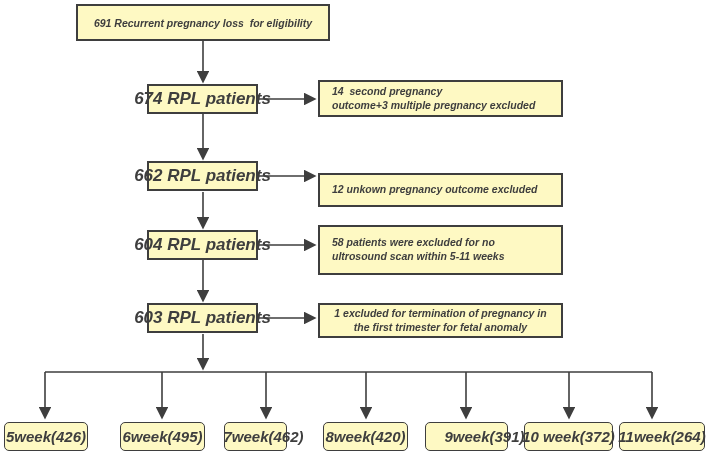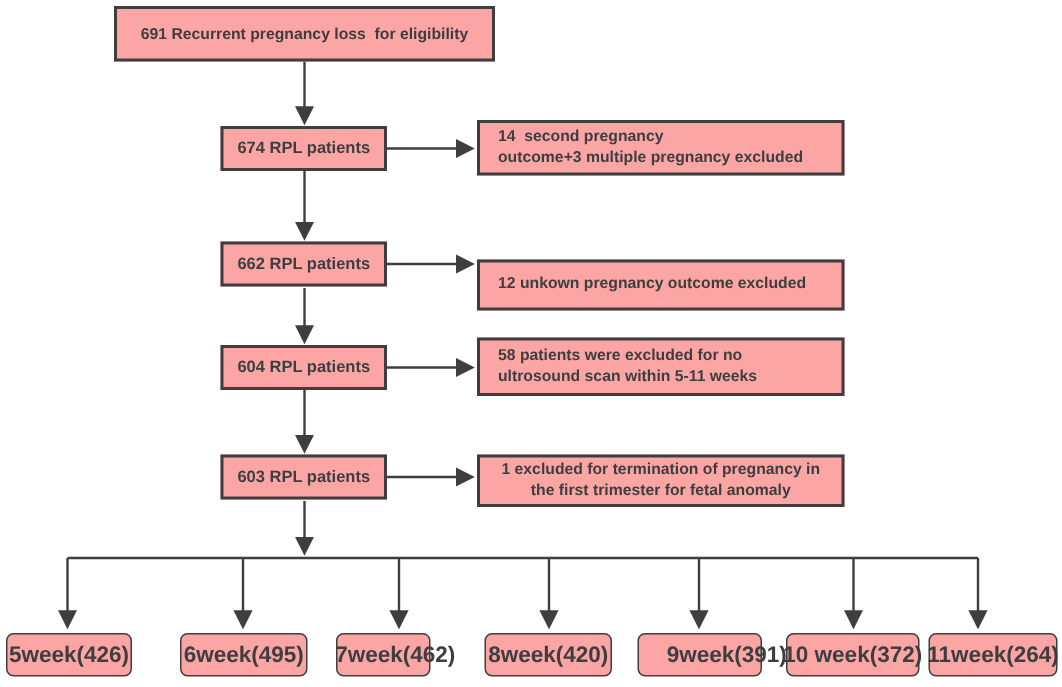--- a/index.html
+++ b/index.html
@@ -13,54 +13,55 @@
     position:relative;
     width:708px;height:458px;
     background:var(--bg);
     font-family:"Liberation Sans","DejaVu Sans",sans-serif;
     color:var(--ink);
     overflow:hidden;
   }
   .box{
     position:absolute;
     border:2px solid var(--line);
-    background:#fca5a5;
+    background:#fef9c3;
     display:flex;
     align-items:center;
     justify-content:center;
     font-weight:bold;
     color:var(--ink);
+    font-style:italic;
   }
   .eligibility{
     left:76px;top:4px;width:254px;height:37px;
     font-size:10.5px;
     white-space:pre;
     text-align:center;
   }
   .step{
     left:147px;width:111px;height:30px;
-    font-size:11px;
+    font-size:17px;
     white-space:pre;
   }
   .step.s0{top:84px;}
   .step.s1{top:161px;}
   .step.s2{top:230px;}
   .step.s3{top:303px;}
   .excl{
     left:318px;width:245px;
     font-size:10.5px;
     line-height:1.3;
     white-space:pre-wrap;
     justify-content:flex-start;
     text-align:left;
     padding:2px 6px 2px 12px;
   }
   .excl.e0{top:80px;height:37px;}
   .excl.e1{top:157px;height:34px;margin-top:16px;}
-  .excl.e2{top:225px;height:39px;}
+  .excl.e2{top:225px;height:50px;}
   .excl.e3{top:303px;height:35px;justify-content:center;text-align:center;padding:2px 4px;}
   .week{
     top:422px;height:29px;
     border-width:1.5px;
     border-radius:5px;
     font-size:15px;
     white-space:pre;
   }
   .week.w0{left:4px;width:84px;}
   .week.w1{left:120px;width:85px;}

